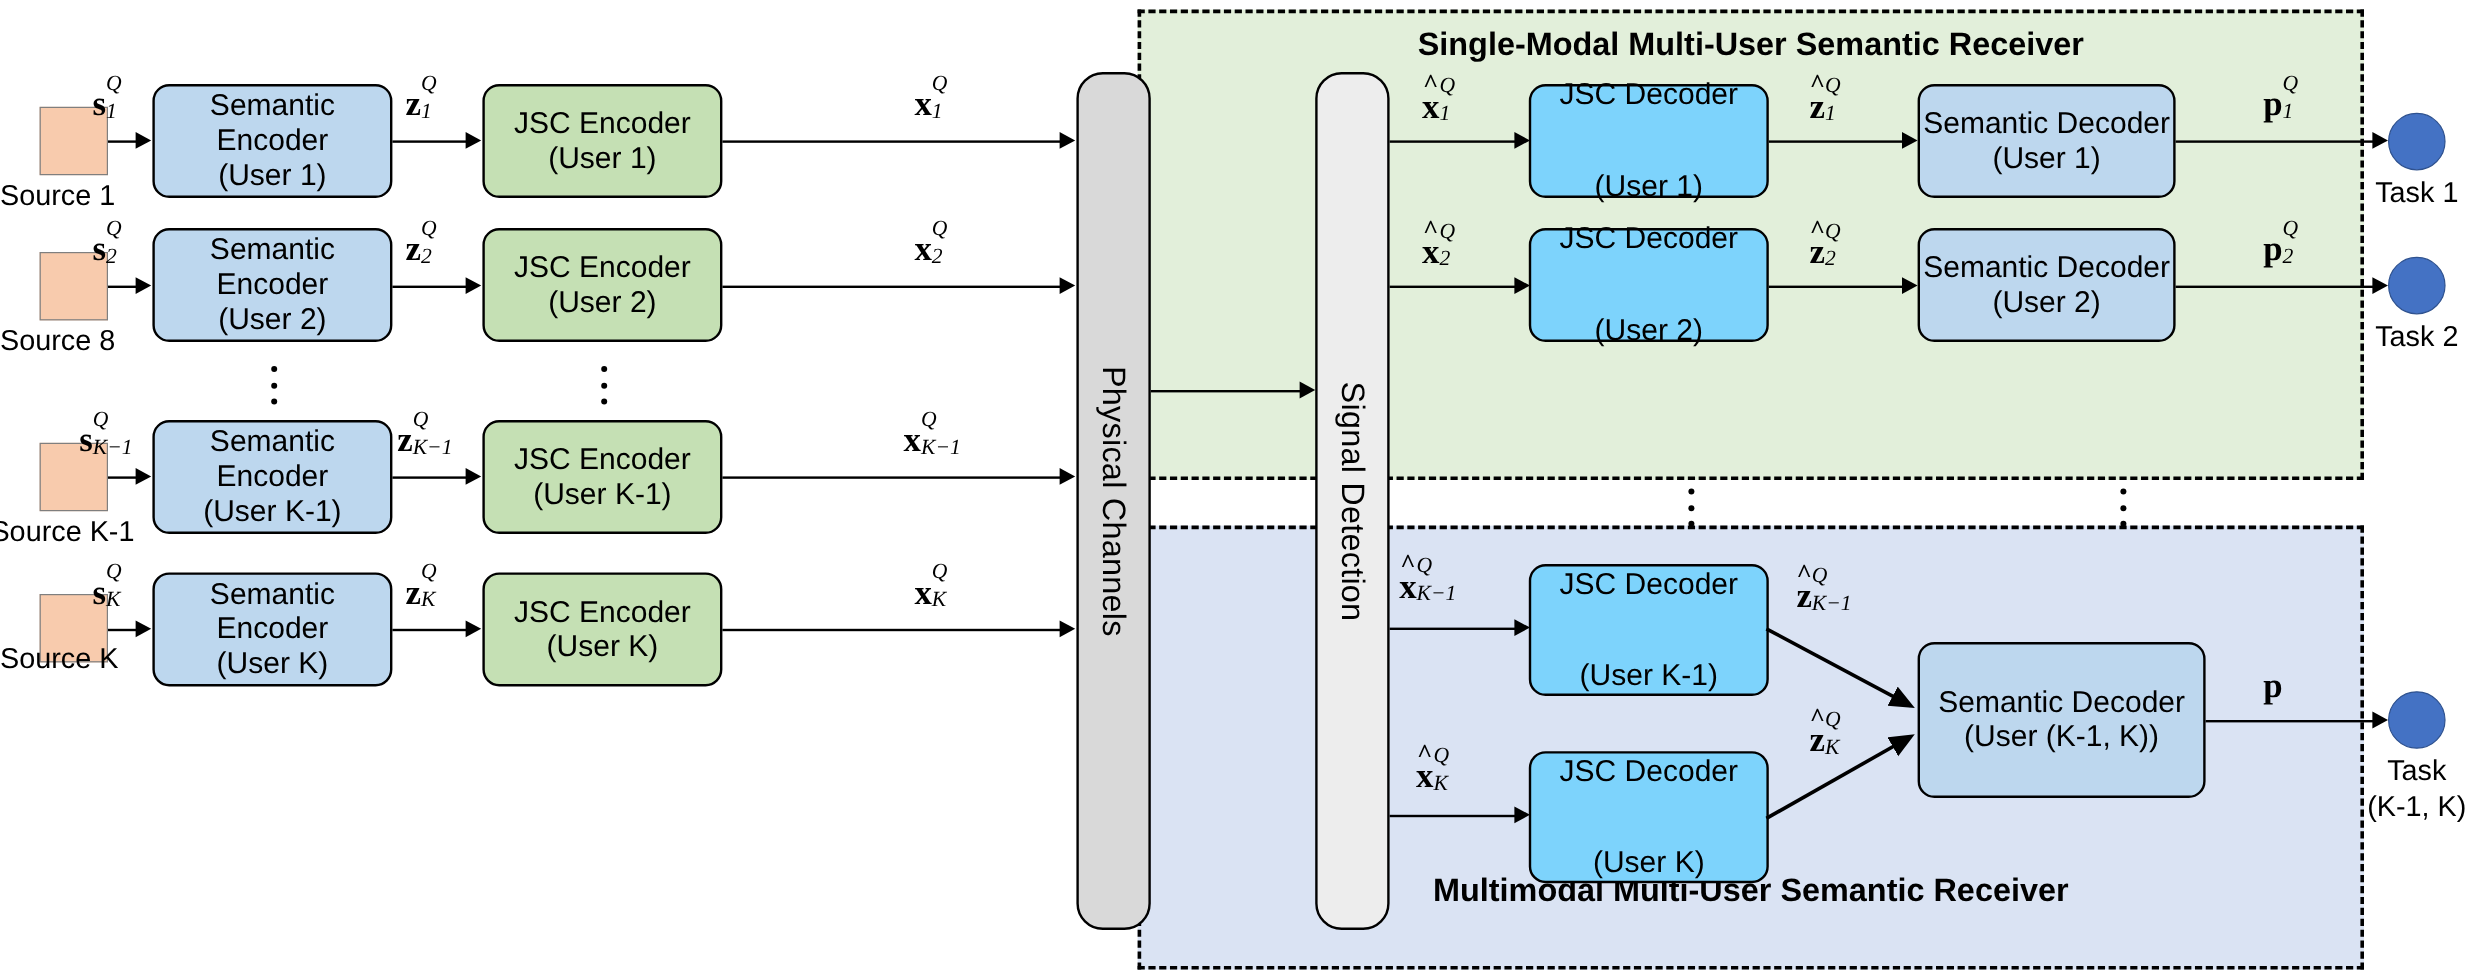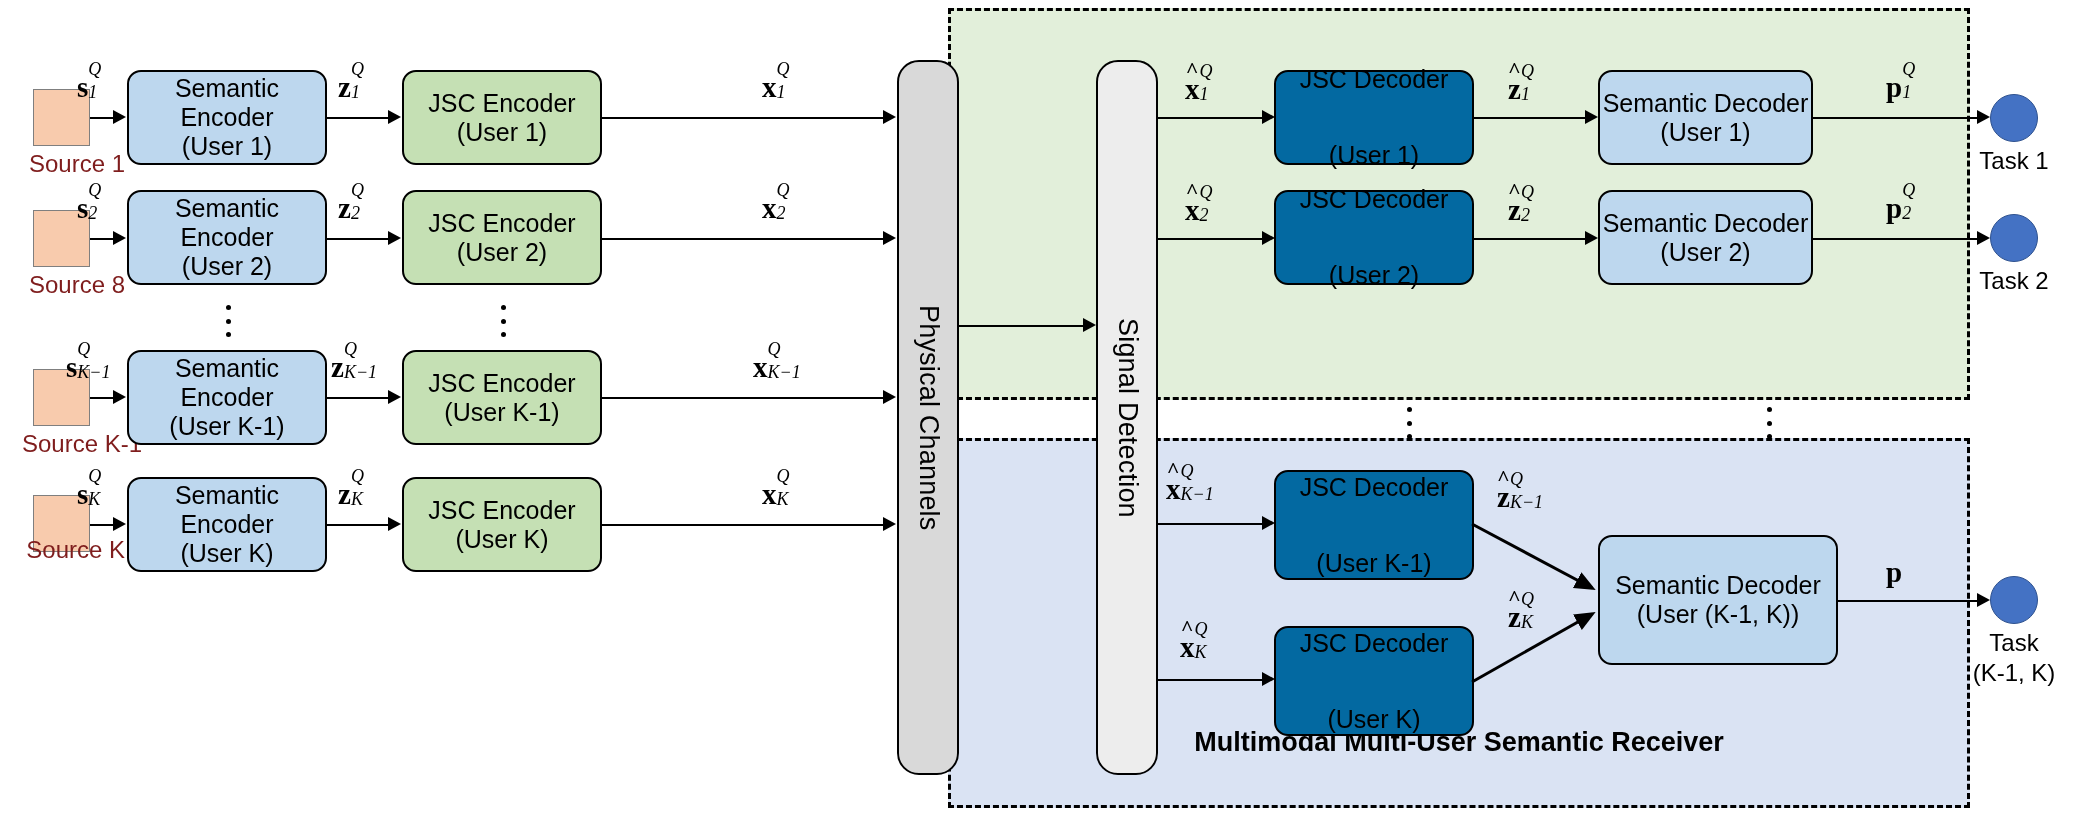--- a/index.html
+++ b/index.html
@@ -14,40 +14,40 @@
     border:2.5px solid #000;
     border-radius:14px;
     display:flex;flex-direction:column;
     align-items:center;justify-content:center;
     text-align:center;
     font-size:25px;line-height:1.16;
     color:#000;
   }
   .box .l2{display:block;}
   .blue{background:#bdd7ee;}
-  .green{background:#0369a1;gap:47px;}
+  .green{background:#7dd3fc;gap:47px;}
   .lgreen{background:#c5e0b4;}
   .grey{background:#d9d9d9;}
   .lgrey{background:#ededed;}
 
   
   .vpill{
     border:2.5px solid #000;border-radius:22px;
     display:flex;align-items:center;justify-content:center;
   }
   .vtext{
     writing-mode:vertical-rl;
     text-orientation:mixed;
     font-size:27px;color:#000;white-space:nowrap;
     letter-spacing:.2px;
   }
 
   
   .srcbox{background:#f8cbad;border:1.6px solid #7f7f7f;}
-  .srclabel{font-size:24px;color:#7f1d1d;text-align:right;white-space:nowrap;}
+  .srclabel{font-size:24px;color:#000000;text-align:left;white-space:nowrap;}
 
   
   .taskdot{background:#4472c4;border:1.5px solid #2f528f;border-radius:50%;}
   .tasklabel{font-size:24px;color:#000;text-align:center;line-height:1.15;white-space:nowrap;}
 
   
   .region{border:3px dashed #000;box-sizing:border-box;}
   .region-green{background:#e2efda;}
   .region-blue{background:#dae3f3;}
   .region-title{
@@ -81,20 +81,21 @@
   
   .vdots{position:absolute;display:flex;flex-direction:column;justify-content:space-between;align-items:center;}
   .vdots i{display:block;width:5px;height:5px;background:#000;border-radius:50%;}
 </style>
 </head>
 <body>
 
 <div id="stage">
 
   <div class="abs region region-green" style="left:948px;top:8px;width:1022px;height:392px;"></div>
+  <div class="region-title" style="left:948px;width:1022px;top:22px;">Single-Modal Multi-User Semantic Receiver</div>
 
   <div class="abs region region-blue" style="left:948px;top:438px;width:1022px;height:370px;"></div>
   <div class="region-title" style="left:948px;width:1022px;top:727px;">Multimodal Multi-User Semantic Receiver</div>
 
   <div class="abs srcbox" style="left:33px;top:89px;width:57px;height:57px;"></div>
   <div class="abs srclabel" style="left:0px;top:150px;width:125px;">Source 1</div>
 
   <div class="abs srcbox" style="left:33px;top:210px;width:57px;height:57px;"></div>
   <div class="abs srclabel" style="left:0px;top:271px;width:125px;">Source 8</div>
 

